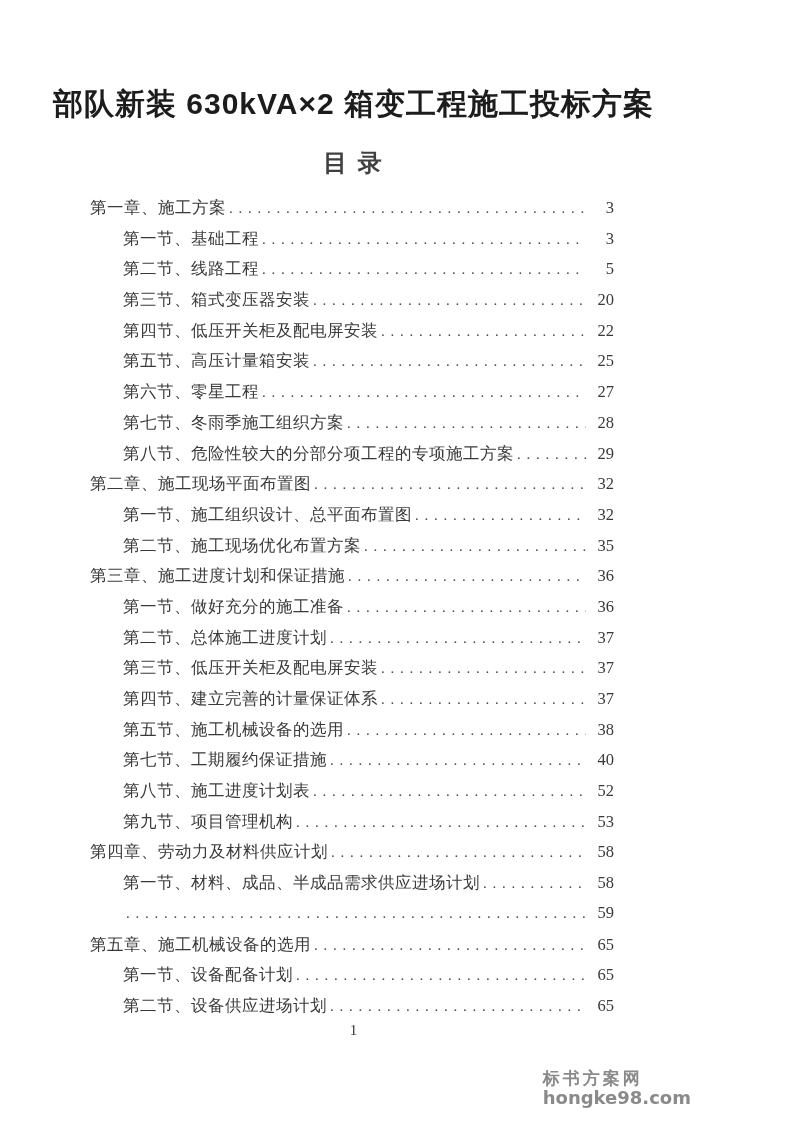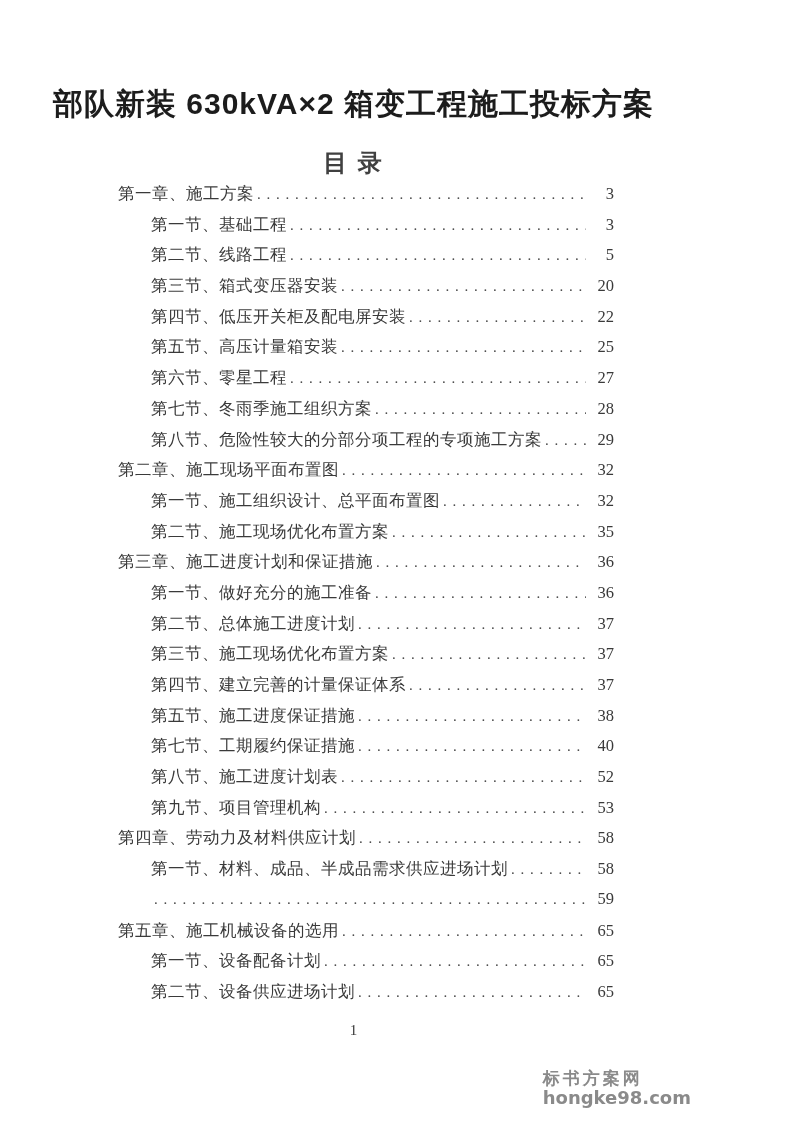--- a/index.html
+++ b/index.html
@@ -28,22 +28,22 @@
   .toc-heading {
     margin-top: 22px;
     text-align: center;
     font-family: "Liberation Sans", "DejaVu Sans", sans-serif;
     font-weight: 900;
     font-size: 24px;
     letter-spacing: 2px;
     color: #404040;
   }
   .toc-list {
-    margin-top: 4px;
-    padding-left: 118px;
+    margin-top: 18px;
+    padding-left: 90px;
     padding-right: 93px;
   }
   .toc-row {
     display: flex;
     align-items: baseline;
     height: 30.7px;
     font-size: 16.5px;
     color: #3a3a3a;
     cursor: pointer;
   }
@@ -175,31 +175,31 @@
       <span class="toc-label">第一节、做好充分的施工准备</span>
       <span class="leader"></span>
       <span class="toc-page">36</span>
     </div>
       <div class="toc-row lvl2">
       <span class="toc-label">第二节、总体施工进度计划</span>
       <span class="leader"></span>
       <span class="toc-page">37</span>
     </div>
       <div class="toc-row lvl2">
-      <span class="toc-label">第三节、施工现场优化布置方案</span>
+      <span class="toc-label">第三节、低压开关柜及配电屏安装</span>
       <span class="leader"></span>
       <span class="toc-page">37</span>
     </div>
       <div class="toc-row lvl2">
       <span class="toc-label">第四节、建立完善的计量保证体系</span>
       <span class="leader"></span>
       <span class="toc-page">37</span>
     </div>
       <div class="toc-row lvl2">
-      <span class="toc-label">第五节、施工进度保证措施</span>
+      <span class="toc-label">第五节、施工机械设备的选用</span>
       <span class="leader"></span>
       <span class="toc-page">38</span>
     </div>
       <div class="toc-row lvl2">
       <span class="toc-label">第七节、工期履约保证措施</span>
       <span class="leader"></span>
       <span class="toc-page">40</span>
     </div>
       <div class="toc-row lvl2">
       <span class="toc-label">第八节、施工进度计划表</span>

